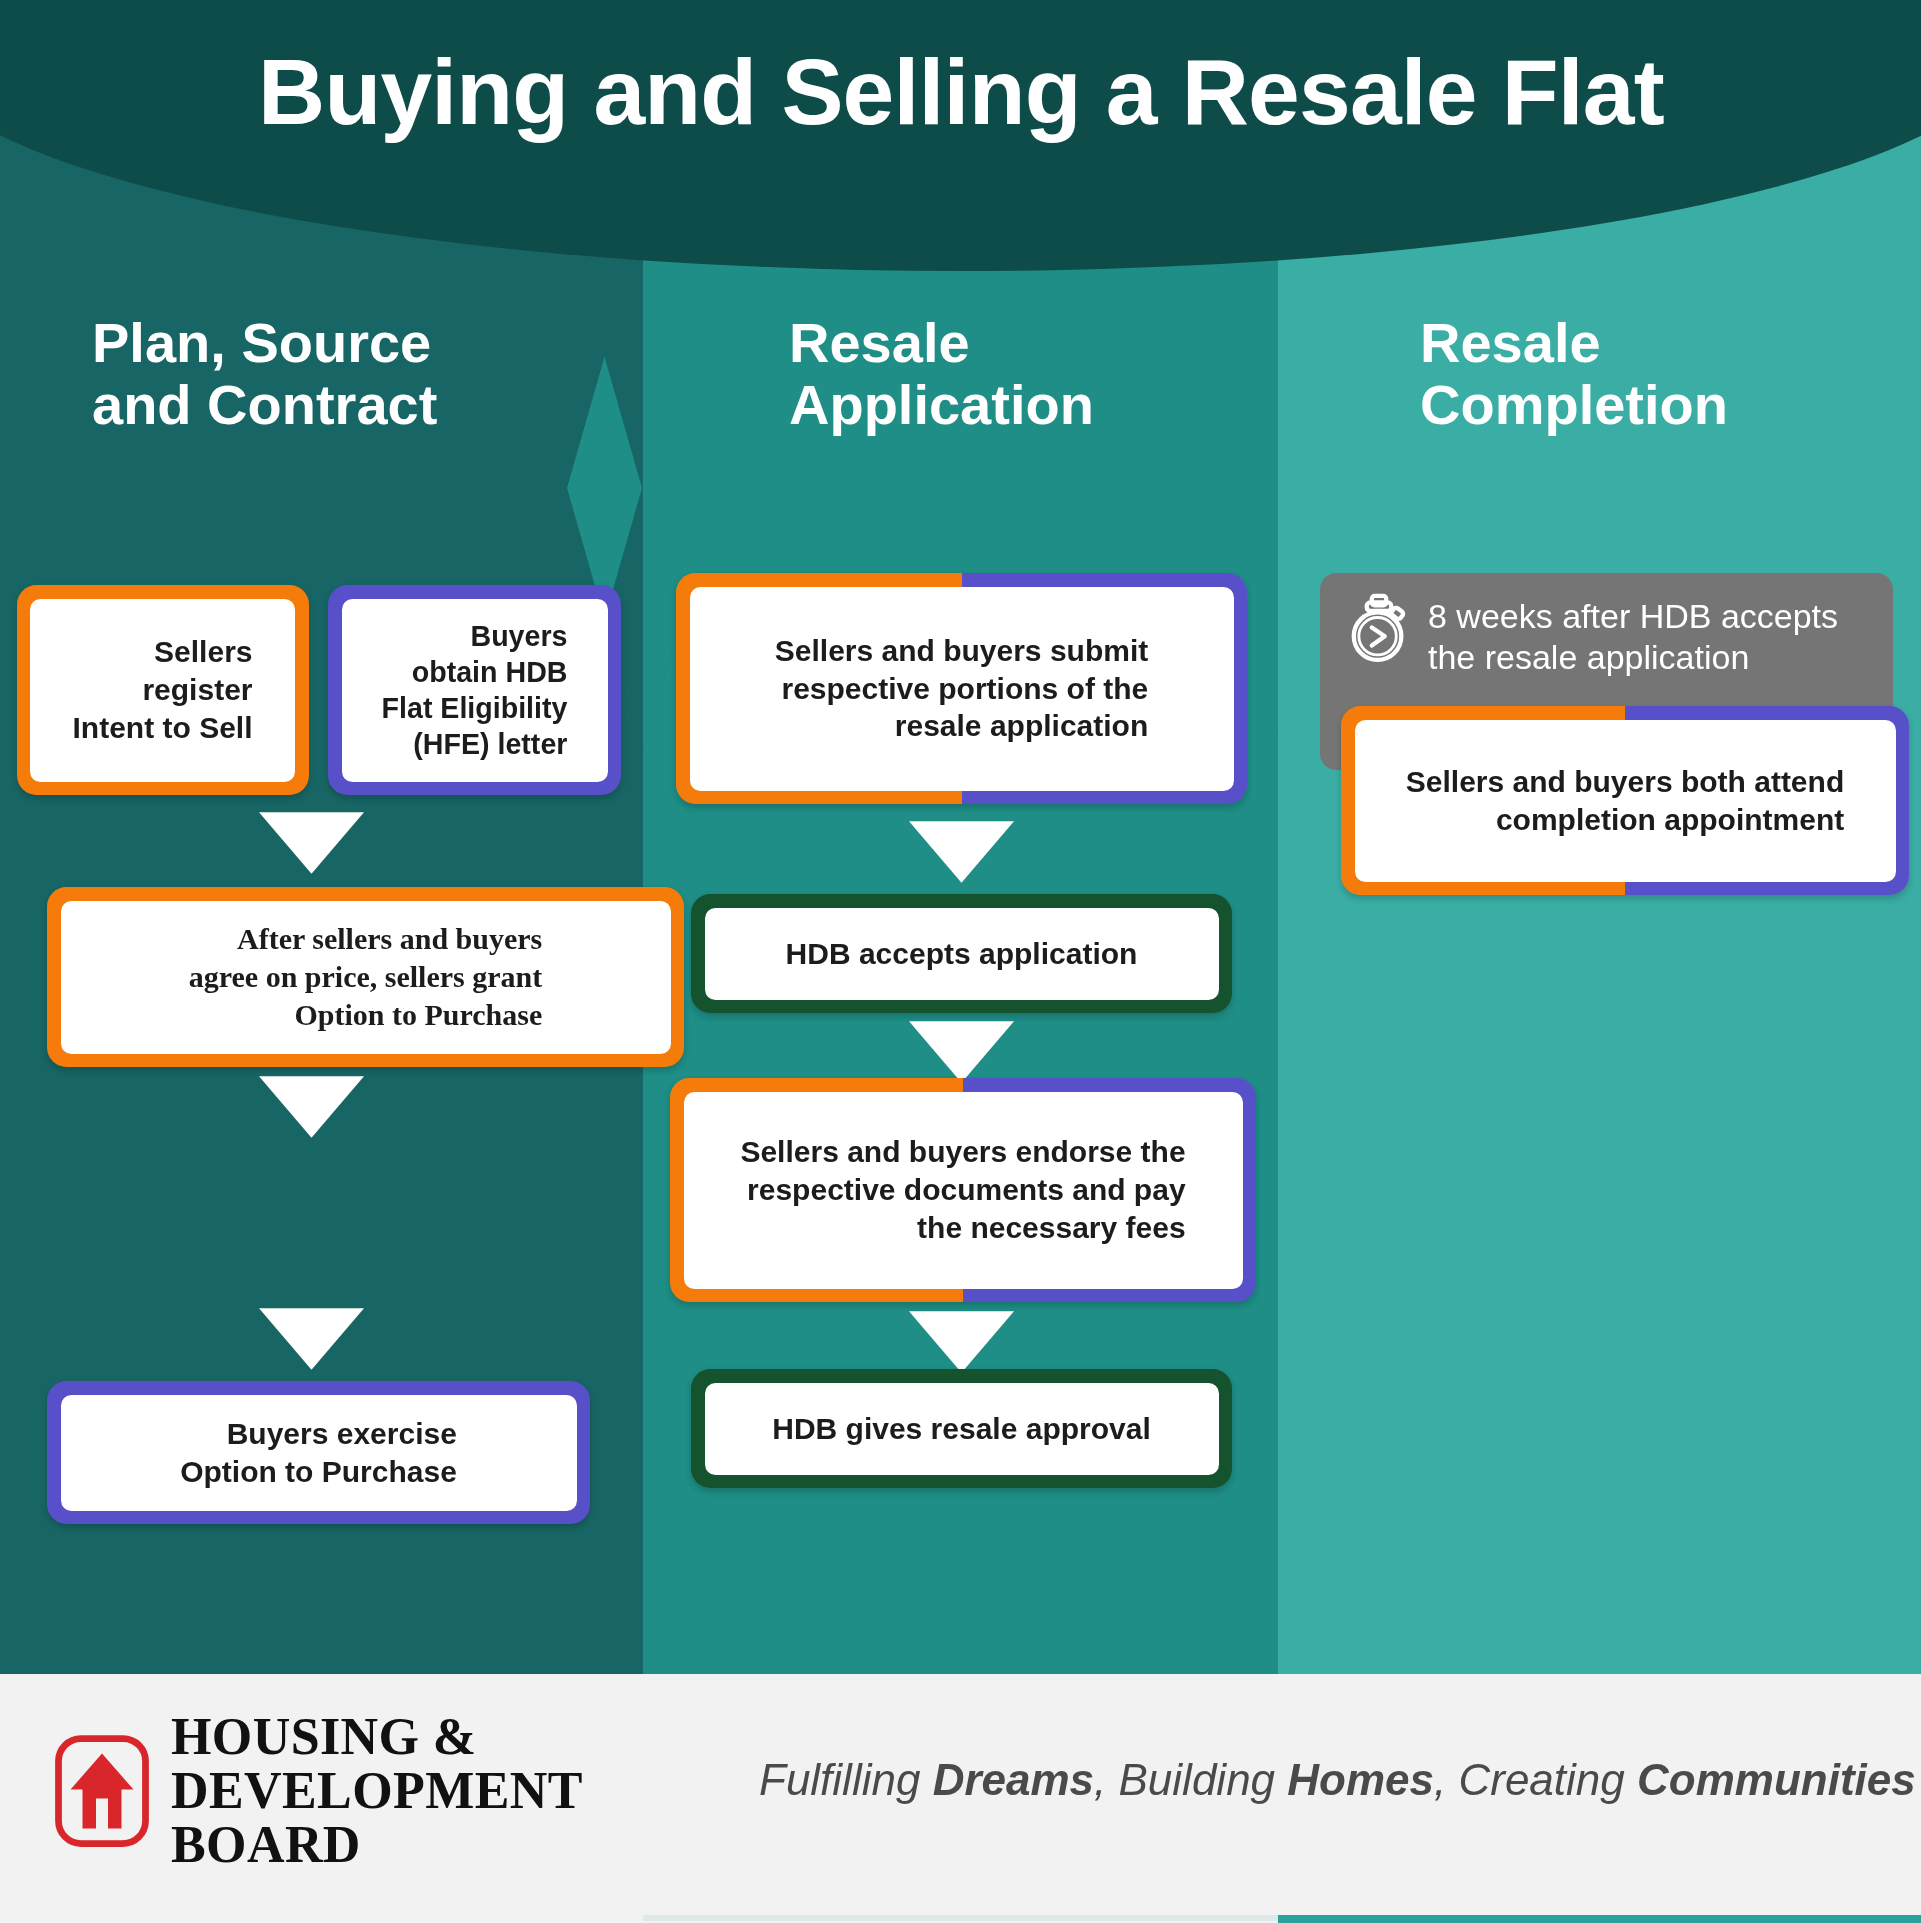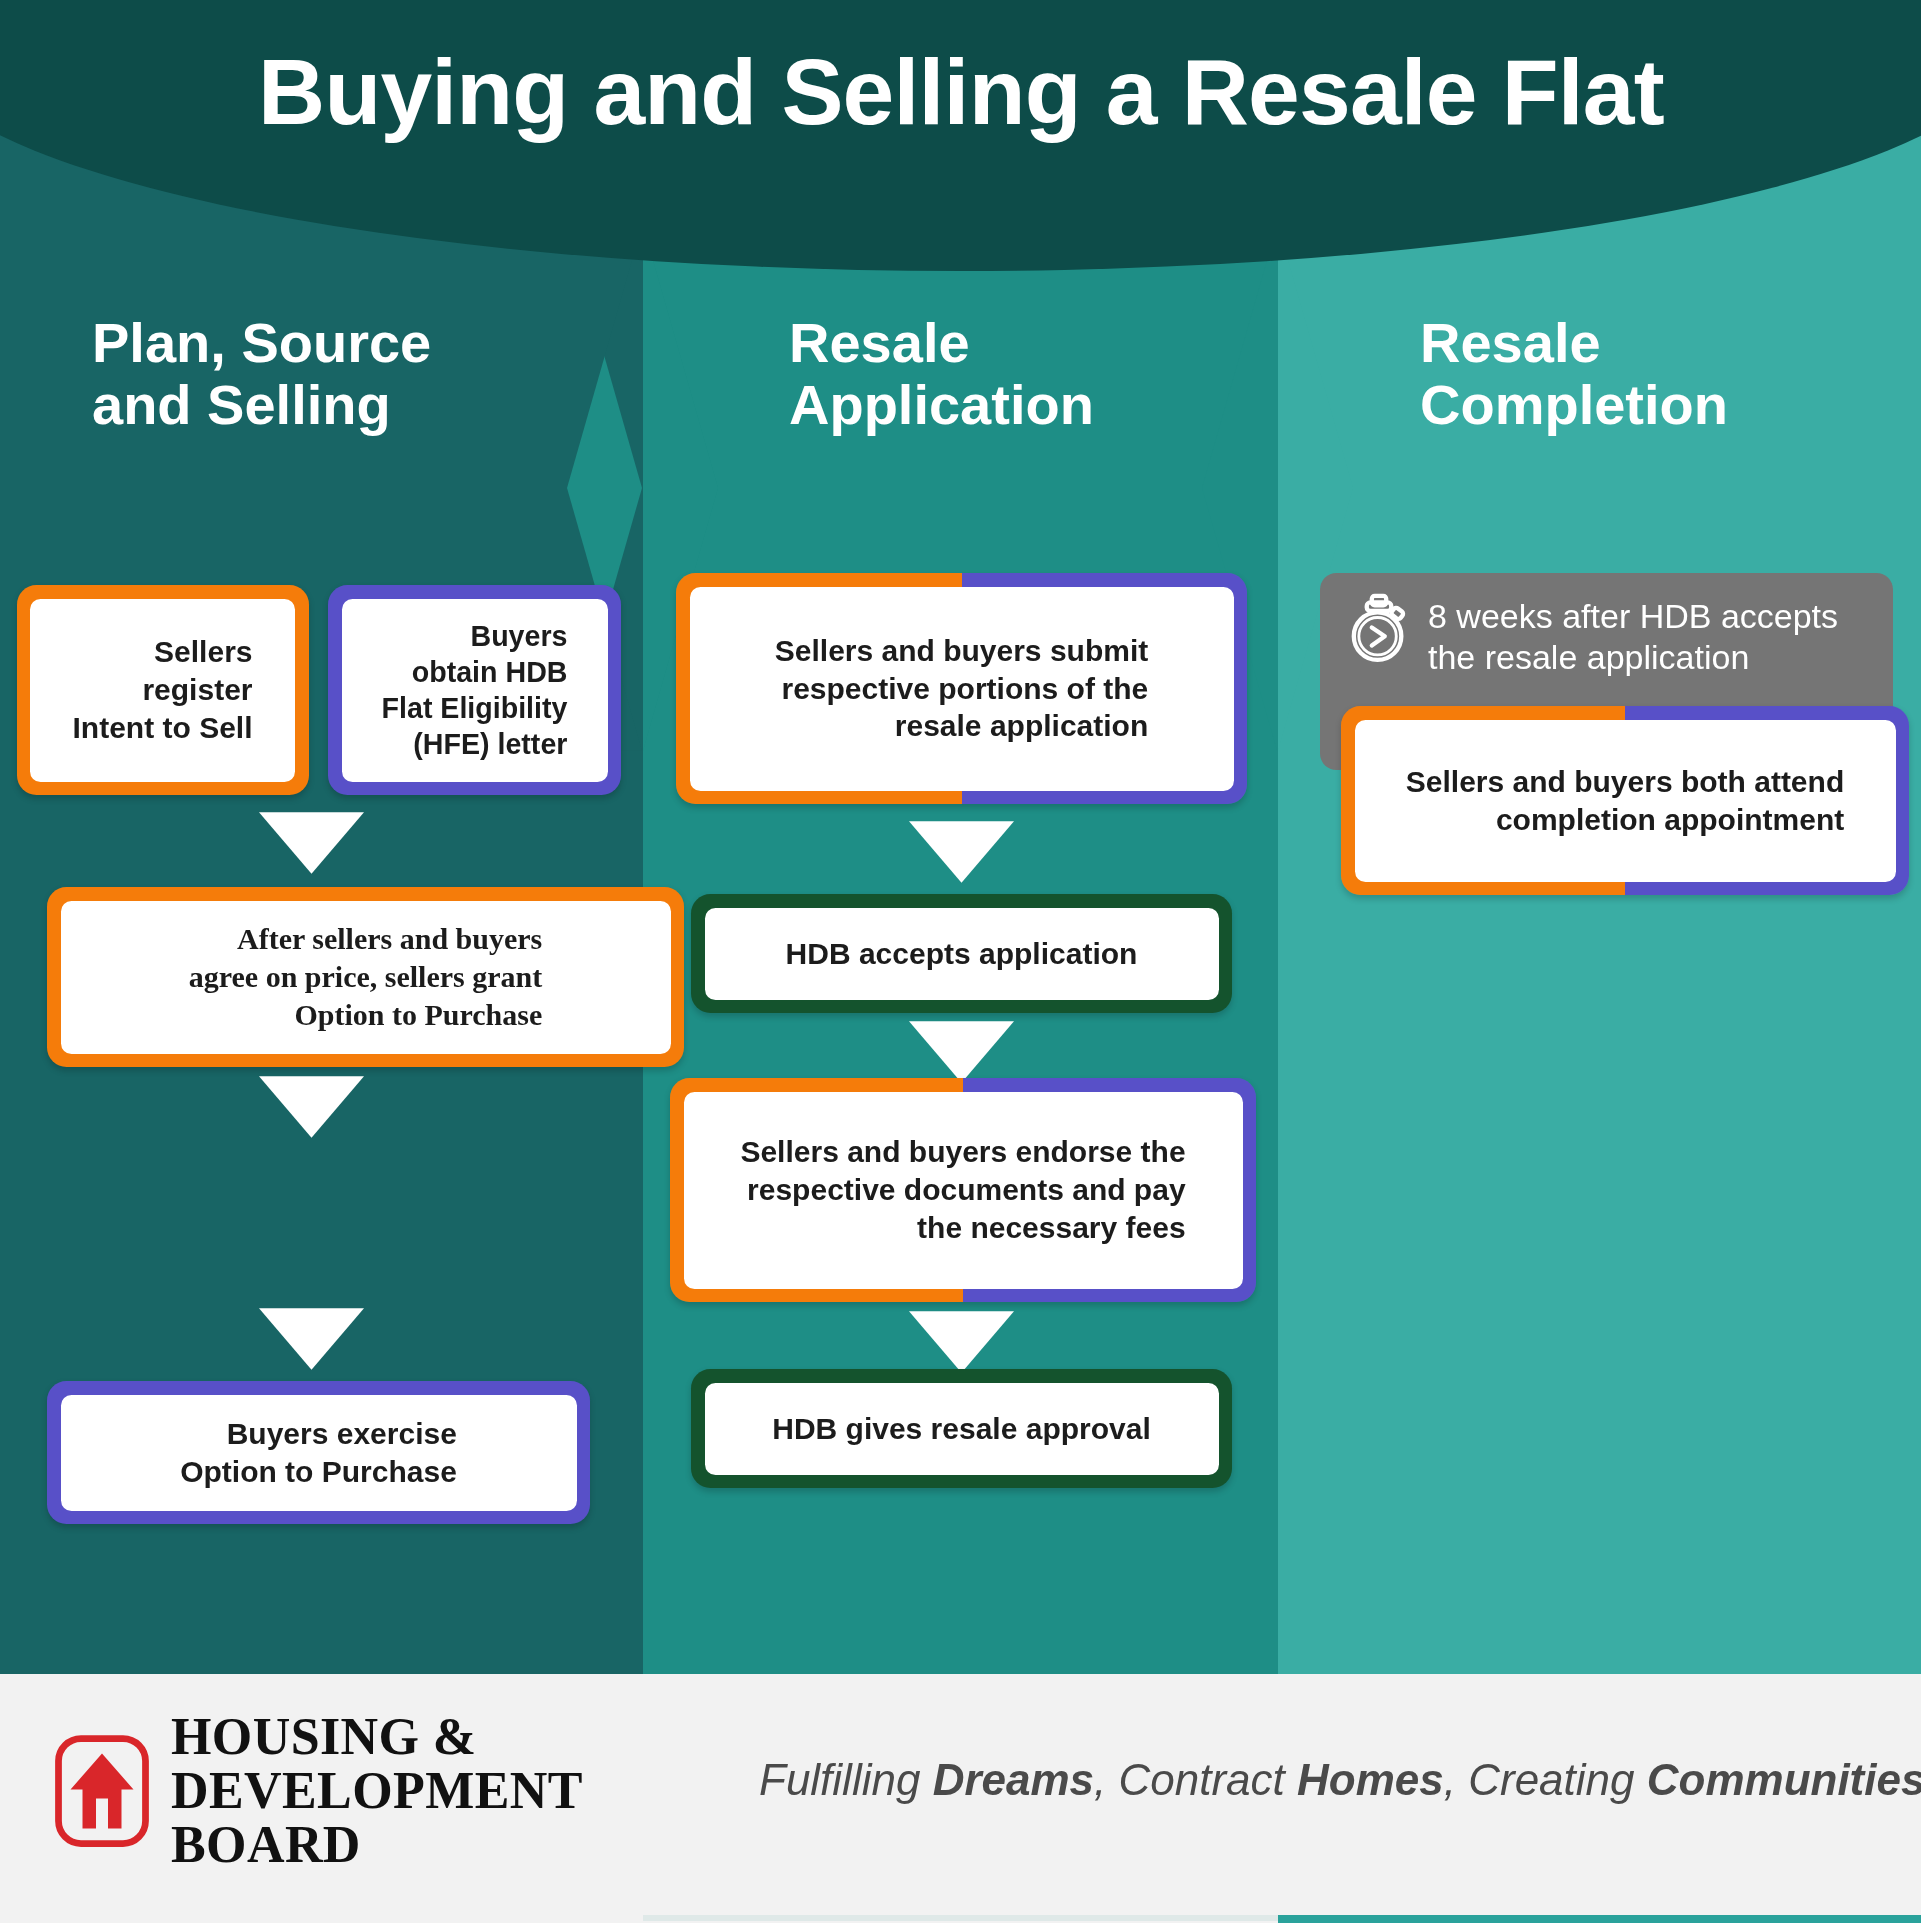--- a/index.html
+++ b/index.html
@@ -182,21 +182,21 @@
       <polygon points="0,700 100,700 0,350" fill="#1e8e86"></polygon>
     </svg>
 
   </div>
 
   <div class="header">
     <div class="header-title">Buying and Selling a Resale Flat</div>
   </div>
 
   <div class="col-head h1">Plan, Source
-and Selling</div>
+and Contract</div>
   <div class="col-head h2">Resale
 Application</div>
   <div class="col-head h3">Resale
 Completion</div>
 
   <div class="flowbox orange" style="left:16.5px;top:585px;width:292px;height:210px;">
     <div class="inner">Sellers
 register
 Intent to Sell</div>
   </div>
@@ -302,21 +302,21 @@
         <svg width="96" height="114" viewBox="0 0 128 152">
           <rect x="6" y="6" width="116" height="140" rx="30" ry="30" fill="none" stroke="#d9262a" stroke-width="9"></rect>
           <path d="M64 26 L106 74 L90 74 L90 126 L72 126 L72 86 L56 86 L56 126 L38 126 L38 74 L22 74 Z" fill="#d9262a"></path>
         </svg>
       </span>
       <span class="logo-text">HOUSING &amp;
 DEVELOPMENT
 BOARD</span>
     </div>
     <div class="tagline">
-      <span>Fulfilling </span><b>Dreams</b><span>, Contract </span><b>Homes</b><span>, Creating </span><b>Communities</b>
+      <span>Fulfilling </span><b>Dreams</b><span>, Building </span><b>Homes</b><span>, Creating </span><b>Communities</b>
     </div>
   </div>
 
   <div class="footer-strip3"></div>
   <div class="footer-strip2"></div>
 
 </div>
 
 
 </body></html>

